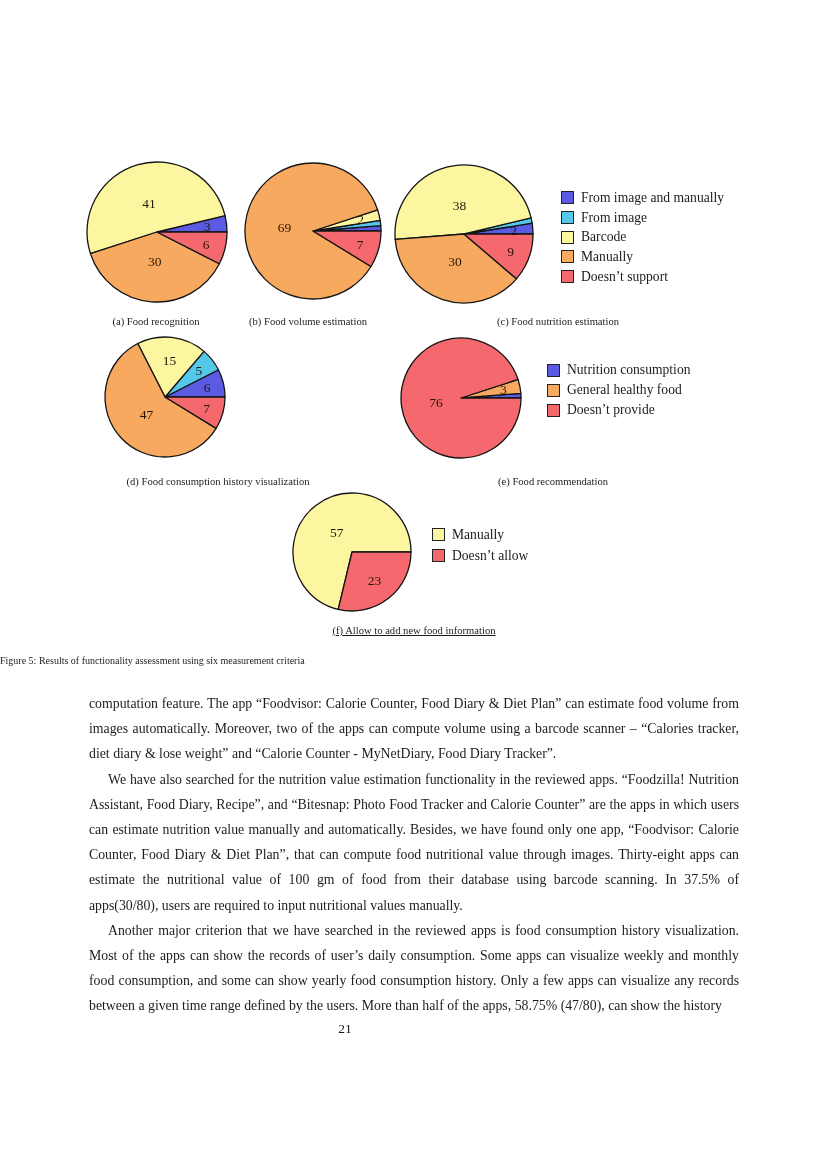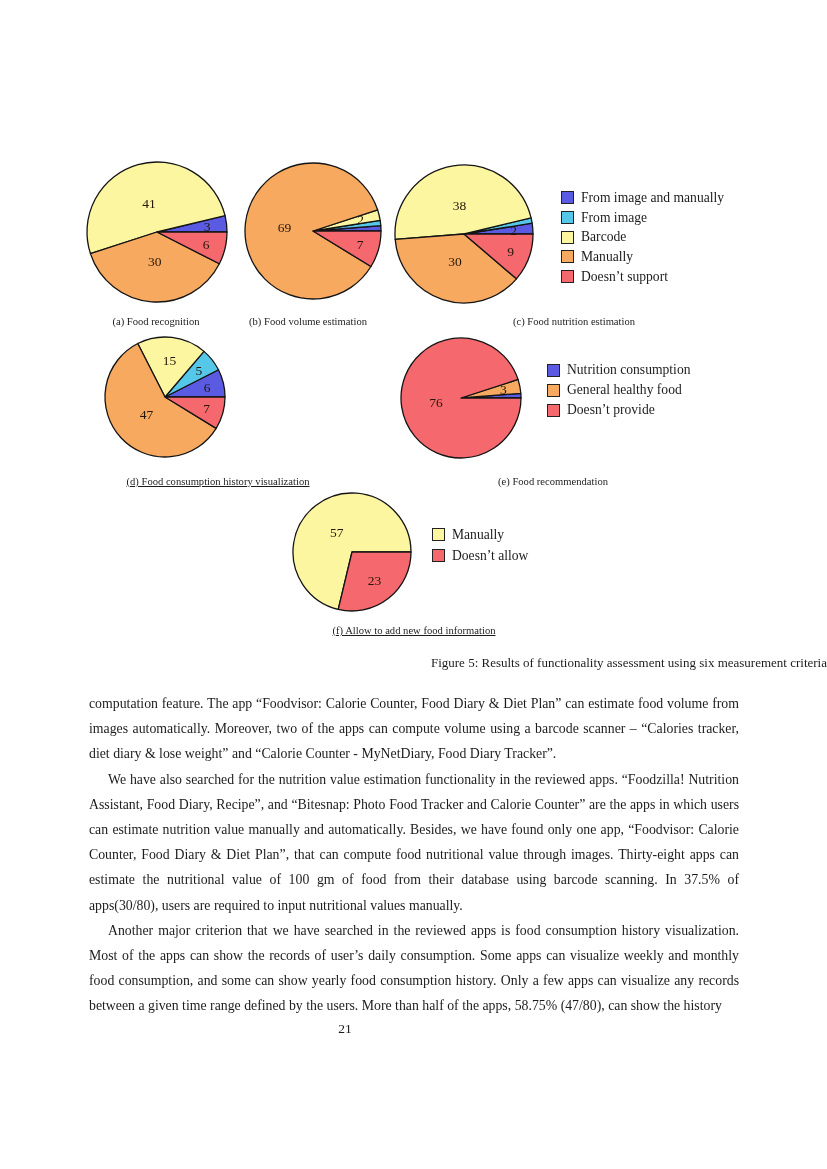--- a/index.html
+++ b/index.html
@@ -32,22 +32,22 @@
   .subcaption {
     position: absolute;
     transform: translateX(-50%);
     font-size: 10.6px;
     white-space: nowrap;
     color: #1c1c1c;
   }
   .figcaption {
     position: absolute;
     left: 0; top: 655px; width: 827px;
-    text-align: right;
-    font-size: 13px;
+    text-align: left;
+    font-size: 10px;
   }
   .body-text {
     position: absolute;
     left: 89px; top: 691px; width: 650px;
     font-size: 13.8px;
     line-height: 25.2px;
     text-align: justify;
   }
   .body-text p { margin: 0; }
   .body-text p.indent { text-indent: 19px; }
@@ -164,22 +164,22 @@
           <span class="legend-label">Manually</span>
         </div>
         <div class="legend-row">
           <span class="swatch" style="background: rgb(245, 104, 109);"></span>
           <span class="legend-label">Doesn’t allow</span>
         </div>
       </div>
 
     <div class="subcaption" style="left:156px; top:316px;">(a) Food recognition</div>
     <div class="subcaption" style="left:308px; top:316px;">(b) Food volume estimation</div>
-    <div class="subcaption" style="left:574px; top:316px;">(c) Food nutrition estimation</div>
-    <div class="subcaption" style="left:218px; top:476px;text-decoration:underline;">(d) Food consumption history visualization</div>
+    <div class="subcaption" style="left:558px; top:316px;">(c) Food nutrition estimation</div>
+    <div class="subcaption" style="left:218px; top:476px;">(d) Food consumption history visualization</div>
     <div class="subcaption" style="left:553px; top:476px;">(e) Food recommendation</div>
     <div class="subcaption" style="left:414px; top:625px;text-decoration:underline;">(f) Allow to add new food information</div>
 
     <div class="figcaption">Figure 5: Results of functionality assessment using six measurement criteria</div>
   </div>
 
   <div class="body-text">
     <p>computation feature. The app “Foodvisor: Calorie Counter, Food Diary &amp; Diet Plan” can estimate food volume from images automatically. Moreover, two of the apps can compute volume using a barcode scanner – “Calories tracker, diet diary &amp; lose weight” and “Calorie Counter - MyNetDiary, Food Diary Tracker”.</p>
     <p class="indent">We have also searched for the nutrition value estimation functionality in the reviewed apps. “Foodzilla! Nutrition Assistant, Food Diary, Recipe”, and “Bitesnap: Photo Food Tracker and Calorie Counter” are the apps in which users can estimate nutrition value manually and automatically. Besides, we have found only one app, “Foodvisor: Calorie Counter, Food Diary &amp; Diet Plan”, that can compute food nutritional value through images. Thirty-eight apps can estimate the nutritional value of 100 gm of food from their database using barcode scanning. In 37.5% of apps(30/80), users are required to input nutritional values manually.</p>
     <p class="indent">Another major criterion that we have searched in the reviewed apps is food consumption history visualization. Most of the apps can show the records of user’s daily consumption. Some apps can visualize weekly and monthly food consumption, and some can show yearly food consumption history. Only a few apps can visualize any records between a given time range defined by the users. More than half of the apps, 58.75% (47/80), can show the history</p>

